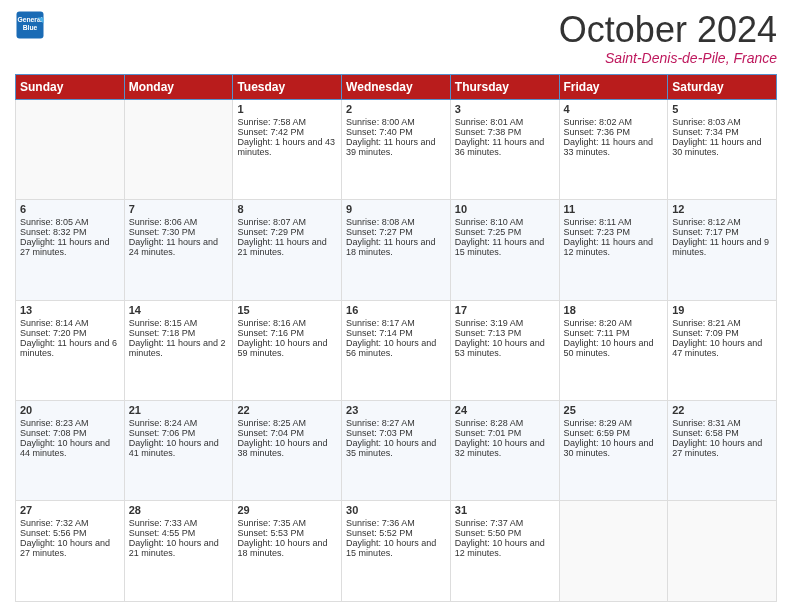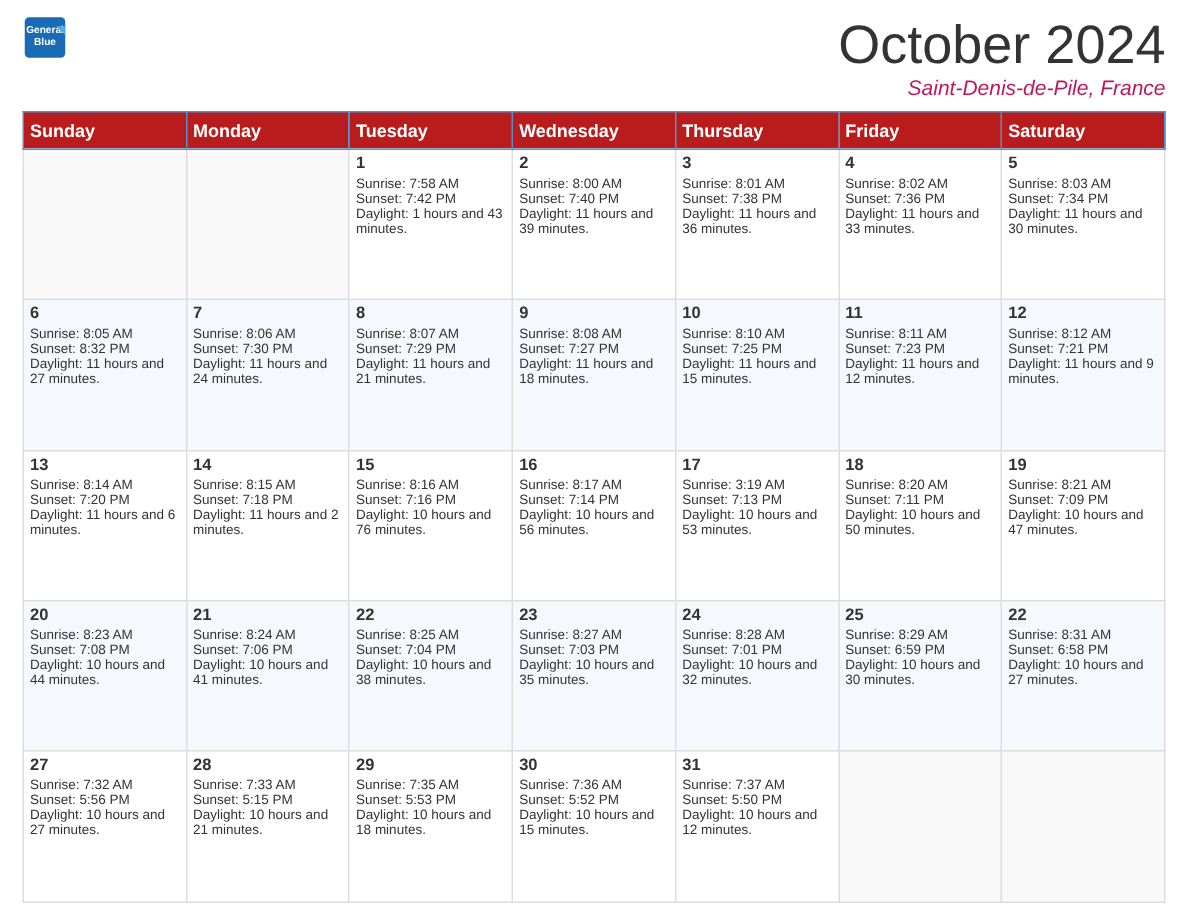--- a/index.html
+++ b/index.html
@@ -188,42 +188,42 @@
           </td>
           <td>
             <span class="day-num">11</span>
             <div>Sunrise: 8:11 AM</div>
             <div>Sunset: 7:23 PM</div>
             <div>Daylight: 11 hours and 12 minutes.</div>
           </td>
           <td>
             <span class="day-num">12</span>
             <div>Sunrise: 8:12 AM</div>
-            <div>Sunset: 7:21 PM</div>
+            <div>Sunset: 7:17 PM</div>
             <div>Daylight: 11 hours and 9 minutes.</div>
           </td>
         </tr>
         <tr>
           <td>
             <span class="day-num">13</span>
             <div>Sunrise: 8:14 AM</div>
             <div>Sunset: 7:20 PM</div>
             <div>Daylight: 11 hours and 6 minutes.</div>
           </td>
           <td>
             <span class="day-num">14</span>
             <div>Sunrise: 8:15 AM</div>
             <div>Sunset: 7:18 PM</div>
             <div>Daylight: 11 hours and 2 minutes.</div>
           </td>
           <td>
             <span class="day-num">15</span>
             <div>Sunrise: 8:16 AM</div>
             <div>Sunset: 7:16 PM</div>
-            <div>Daylight: 10 hours and 76 minutes.</div>
+            <div>Daylight: 10 hours and 59 minutes.</div>
           </td>
           <td>
             <span class="day-num">16</span>
             <div>Sunrise: 8:17 AM</div>
             <div>Sunset: 7:14 PM</div>
             <div>Daylight: 10 hours and 56 minutes.</div>
           </td>
           <td>
             <span class="day-num">17</span>
             <div>Sunrise: 3:19 AM</div>
@@ -290,21 +290,21 @@
         <tr>
           <td>
             <span class="day-num">27</span>
             <div>Sunrise: 7:32 AM</div>
             <div>Sunset: 5:56 PM</div>
             <div>Daylight: 10 hours and 27 minutes.</div>
           </td>
           <td>
             <span class="day-num">28</span>
             <div>Sunrise: 7:33 AM</div>
-            <div>Sunset: 5:15 PM</div>
+            <div>Sunset: 4:55 PM</div>
             <div>Daylight: 10 hours and 21 minutes.</div>
           </td>
           <td>
             <span class="day-num">29</span>
             <div>Sunrise: 7:35 AM</div>
             <div>Sunset: 5:53 PM</div>
             <div>Daylight: 10 hours and 18 minutes.</div>
           </td>
           <td>
             <span class="day-num">30</span>

